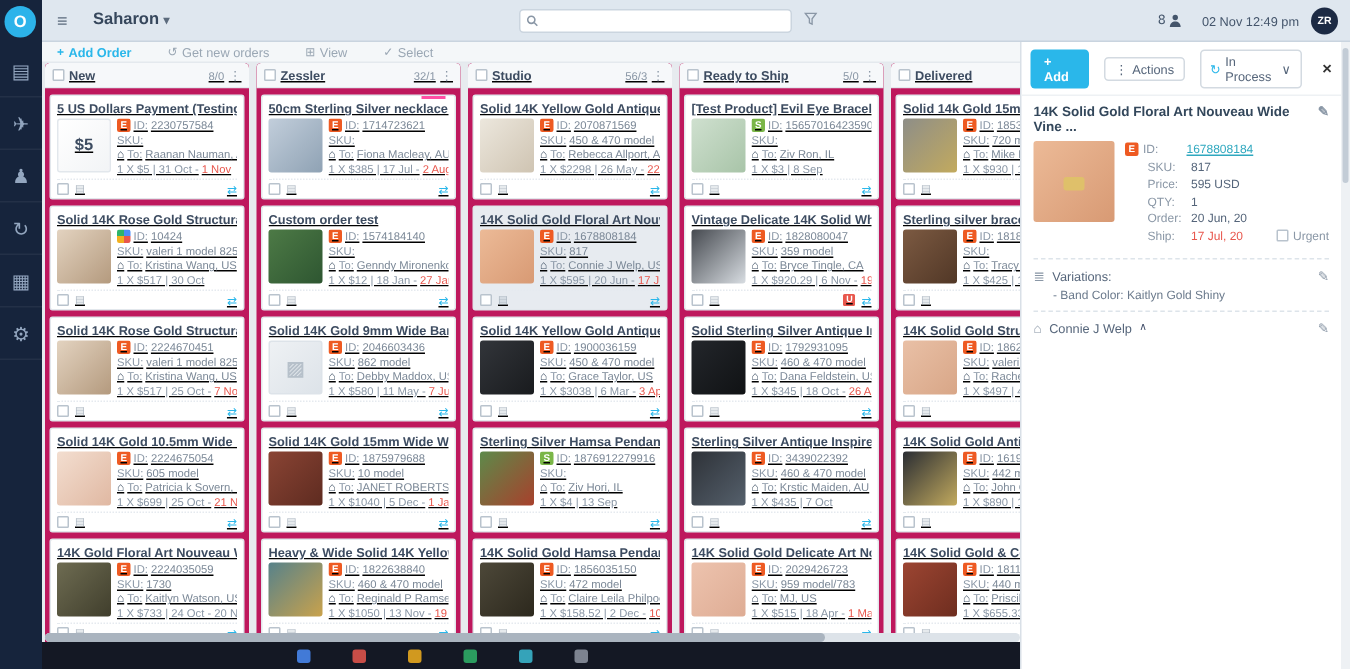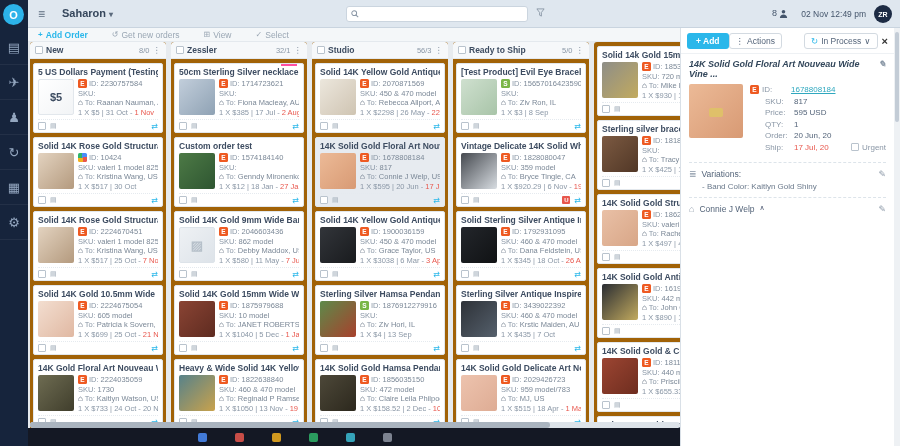--- a/index.html
+++ b/index.html
@@ -29,21 +29,21 @@
 
   
   #toolbar{position:absolute;left:28px;top:28px;width:652px;height:14px;background:#f4f7f9;border-bottom:1px solid #e4e9ee;
            display:flex;align-items:center;font-size:8.5px;z-index:2;}
   .tb{display:flex;align-items:center;gap:3px;color:#9aa7b4;margin-right:24px;cursor:pointer;}
   .tb.add{color:#2ab7ea;font-weight:bold;margin-left:10px;}
   .tb .ic{font-size:8px;}
 
   
   #board{position:absolute;left:30px;top:42px;width:650px;height:404px;overflow:hidden;display:flex;gap:5px;z-index:1;}
-  .col{width:136px;flex:none;background:#a16207;border-radius:3px;padding:0 3px;overflow:hidden;}
+  .col{width:136px;flex:none;background:#be185d;border-radius:3px;padding:0 3px;overflow:hidden;text-decoration:underline;}
   .col-head{display:flex;align-items:center;gap:3px;margin:0 -3px;padding:3px 5px;background:#f6f8fa;
             border-bottom:1px solid #e4e9ee;font-size:8.5px;font-weight:bold;color:#3d4c61;border-radius:3px 3px 0 0;}
   .count{margin-left:auto;font-weight:normal;color:#8a97a6;font-size:7.5px;}
   .dots{color:#8a97a6;font-weight:normal;}
   .cb{width:8px;height:8px;border:1px solid #b9c3cd;border-radius:1px;background:#fff;flex:none;}
   .cards{padding-top:4px;}
   .card{background:#fff;border:1px solid #e2e7ec;border-radius:2px;padding:3px 4px 2px;margin-bottom:4px;position:relative;cursor:pointer;}
   .card.selected{background:#e7ebf0;}
   .pink{position:absolute;top:0;right:6px;width:16px;height:2px;background:#ff4fa3;display:none;}
   .ct{font-size:8.5px;font-weight:bold;color:#3d4c61;white-space:nowrap;overflow:hidden;}
@@ -62,28 +62,28 @@
   .line .red{color:#e8574d;}
   .cfoot{display:flex;align-items:center;gap:4px;margin-top:2px;border-top:1px dotted #e5eaef;padding-top:2px;height:11px;}
   .note{color:#a7b2bd;font-size:7px;}
   .uflag{background:#e8574d;color:#fff;width:8px;height:8px;font-size:6px;font-weight:bold;display:none;
          align-items:center;justify-content:center;border-radius:1px;margin-left:auto;}
   .sync{margin-left:auto;color:#2ab7ea;font-size:8px;}
   .uflag[style*="flex"] + .sync{margin-left:0;}
 
   
   #panel{position:absolute;left:680px;top:28px;width:214px;height:418px;background:#fff;border-left:1px solid #d9e0e7;z-index:7;}
-  .p-head{display:flex;align-items:center;gap:0;padding:5px 6px 4px;border-bottom:1px solid #eef1f4;}
+  .p-head{display:flex;align-items:center;gap:10px;padding:5px 6px 4px;border-bottom:1px solid #eef1f4;}
   .btn-add{background:#2ab7ea;color:#fff;font-size:8.5px;font-weight:bold;padding:3px 9px;border-radius:3px;cursor:pointer;}
   .btn{border:1px solid #d3dae1;background:#fff;color:#55657a;font-size:8.5px;padding:2px 6px;border-radius:3px;
        display:flex;align-items:center;gap:3px;cursor:pointer;}
   .btn .bl{color:#2ab7ea;}
   .status{margin-left:auto;}
   .x{font-size:11px;font-weight:bold;color:#333;margin-left:4px;cursor:pointer;}
-  .p-title{display:flex;padding:5px 8px 3px;font-size:9px;font-weight:bold;color:#33475b;font-style:italic;}
+  .p-title{display:flex;padding:5px 8px 3px;font-size:9px;font-weight:bold;color:#33475b;}
   .pencil{margin-left:auto;color:#8a97a6;font-size:9px;cursor:pointer;}
   .p-prod{display:flex;gap:7px;padding:2px 8px 4px;}
   .p-thumb{width:54px;height:54px;border-radius:2px;background:linear-gradient(135deg,#ecba97,#d89a74);position:relative;flex:none;}
   .p-thumb:after{content:"";position:absolute;left:20px;top:24px;width:14px;height:9px;background:#dfc06a;border-radius:2px;}
   .p-fields{flex:1;font-size:8px;line-height:11.5px;}
   .f-row{display:flex;align-items:center;gap:3px;}
   .f-lab{color:#8a97a6;width:26px;flex:none;}
   .f-val{color:#55657a;}
   .f-val.link{color:#2fa8bf;text-decoration:underline;cursor:pointer;}
   .f-val.red{color:#e8574d;}
@@ -910,20 +910,25 @@
       <span class="cb"></span>
       <span class="note">▤</span>
 
       <span class="sync">⇄</span>
     </div>
   </div>
 </div>
   </div>
 
   <div class="col">
+    <div class="col-head">
+      <span class="cb"></span>
+      <span>Delivered</span>
+
+    </div>
     <div class="cards">
   <div class="card">
 
     <div class="ct">Solid 14k Gold 15mm Wide B...</div>
     <div class="cbody">
       <div class="thumb" style="background: linear-gradient(135deg, rgb(142, 142, 136), rgb(194, 170, 94));"></div>
       <div class="rows">
         <div class="row">
                 <span class="src etsy">E</span>
                 <span>ID:</span>

